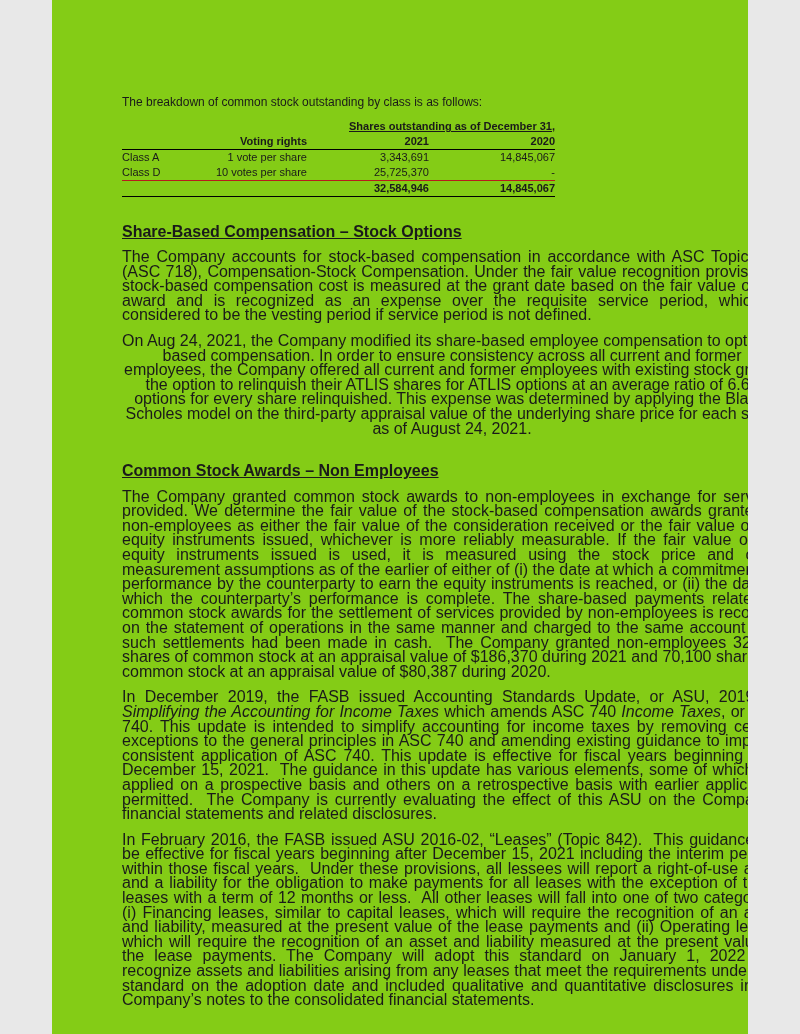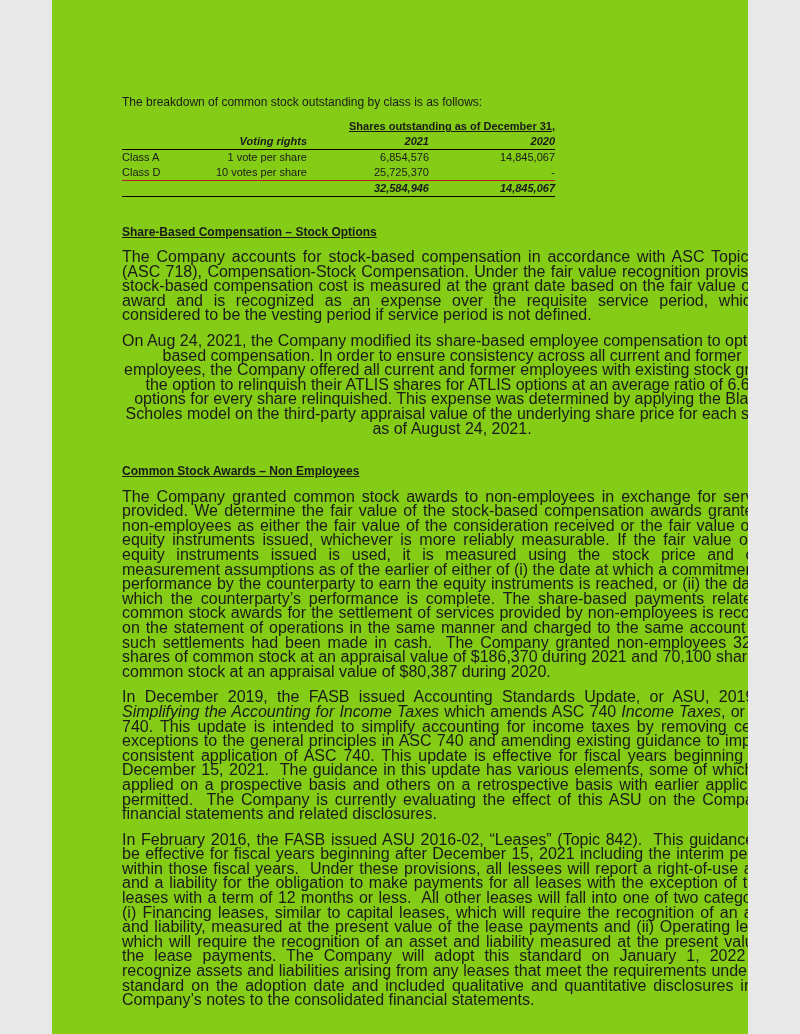--- a/index.html
+++ b/index.html
@@ -35,36 +35,36 @@
     vertical-align: bottom;
     overflow: visible;
     white-space: nowrap;
   }
   .col-class  { width: 50px; }
   .col-voting { width: 135px; }
   .col-2021   { width: 122px; }
   .col-2020   { width: 126px; }
   td.last { padding-right: 8px; }
   .r { text-align: right; }
-  .b { font-weight: bold; font-style: italic; }
+  .b { font-weight: bold; }
   td.tcaption {
     font-weight: bold;
     text-decoration: underline;
     text-align: right;
     padding-bottom: 8px;
     white-space: nowrap;
   }
   tr.head-row td  { border-bottom: 1px solid #000; }
   tr.last-body td { border-bottom: 1px solid #b91c1c; }
   tr.total-row td { border-bottom: 1px solid #000; }
 
   
   h3.section-heading {
     margin: 28px 0 0 0;
-    font-size: 12px;
+    font-size: 16px;
     font-weight: bold;
     text-decoration: underline;
     line-height: 14.5px;
   }
   h3.mt-lg { margin-top: 35px; }
   p.para {
     margin: 11px 0 0 0;
     font-size: 16px;
     line-height: 14.6px;
     white-space: pre-wrap;
@@ -106,21 +106,21 @@
         </tr>
         <tr class="head-row">
           <td></td>
           <td class="r b">Voting rights</td>
           <td class="r b">2021</td>
           <td class="r b last">2020</td>
         </tr>
         <tr>
           <td>Class A</td>
           <td class="r">1 vote per share</td>
-          <td class="r">6,854,576</td>
+          <td class="r">3,343,691</td>
           <td class="r last">14,845,067</td>
         </tr>
         <tr class="last-body">
           <td>Class D</td>
           <td class="r">10 votes per share</td>
           <td class="r">25,725,370</td>
           <td class="r last">-</td>
         </tr>
         <tr class="total-row">
           <td></td>

